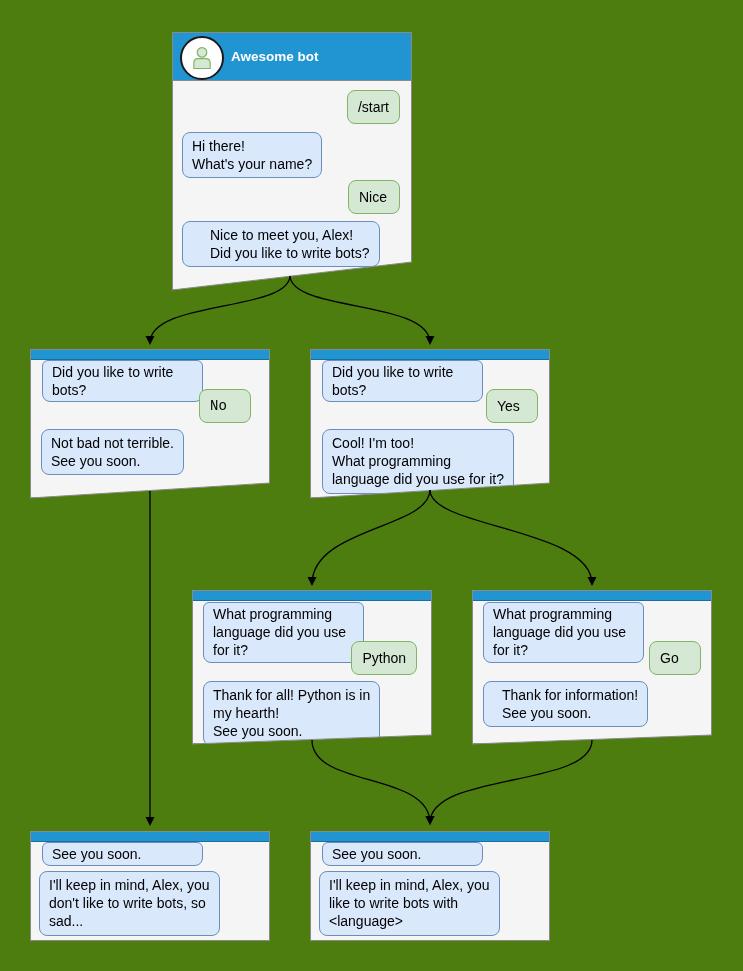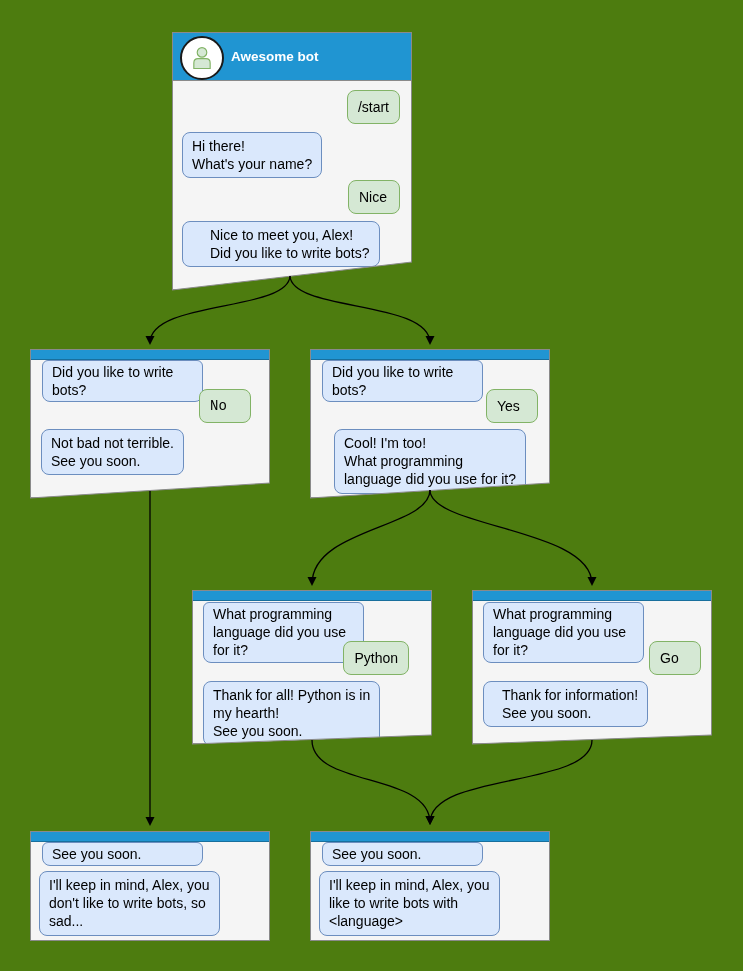--- a/index.html
+++ b/index.html
@@ -73,30 +73,30 @@
     <div class="bubble bot context" style="left:11px;top:10px;">Did you like to write bots?</div>
     <div class="bubble user" style="right:18px;top:39px;font-family:Liberation Mono, monospace;">No</div>
     <div class="bubble bot" style="left:10px;top:79px;">Not bad not terrible.
 See you soon.</div>
   </div>
 
   <div class="window" id="win-yes">
     <div class="bar"></div>
     <div class="bubble bot context" style="left:11px;top:10px;">Did you like to write bots?</div>
     <div class="bubble user" style="right:11px;top:39px;">Yes</div>
-    <div class="bubble bot" style="left:23px;top:79px;">Cool! I'm too!
+    <div class="bubble bot" style="left:11px;top:79px;">Cool! I'm too!
 What programming
 language did you use for it?</div>
   </div>
 
   <div class="window" id="win-python">
     <div class="bar"></div>
     <div class="bubble bot context" style="left:10px;top:11px;">What programming
 language did you use for it?</div>
-    <div class="bubble user" style="right:22px;top:50px;">Python</div>
+    <div class="bubble user" style="right:14px;top:50px;">Python</div>
     <div class="bubble bot" style="left:10px;top:90px;">Thank for all! Python is in
 my hearth!
 See you soon.</div>
   </div>
 
   <div class="window" id="win-go">
     <div class="bar"></div>
     <div class="bubble bot context" style="left:10px;top:11px;">What programming
 language did you use for it?</div>
     <div class="bubble user" style="right:10px;top:50px;">Go</div>

